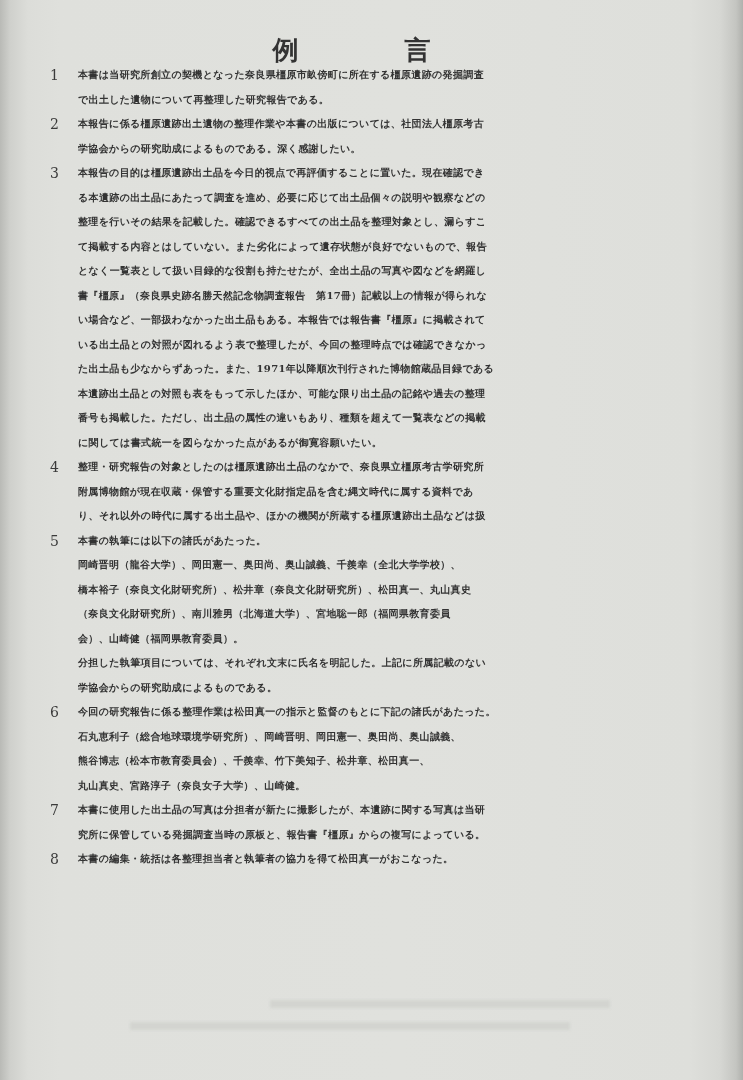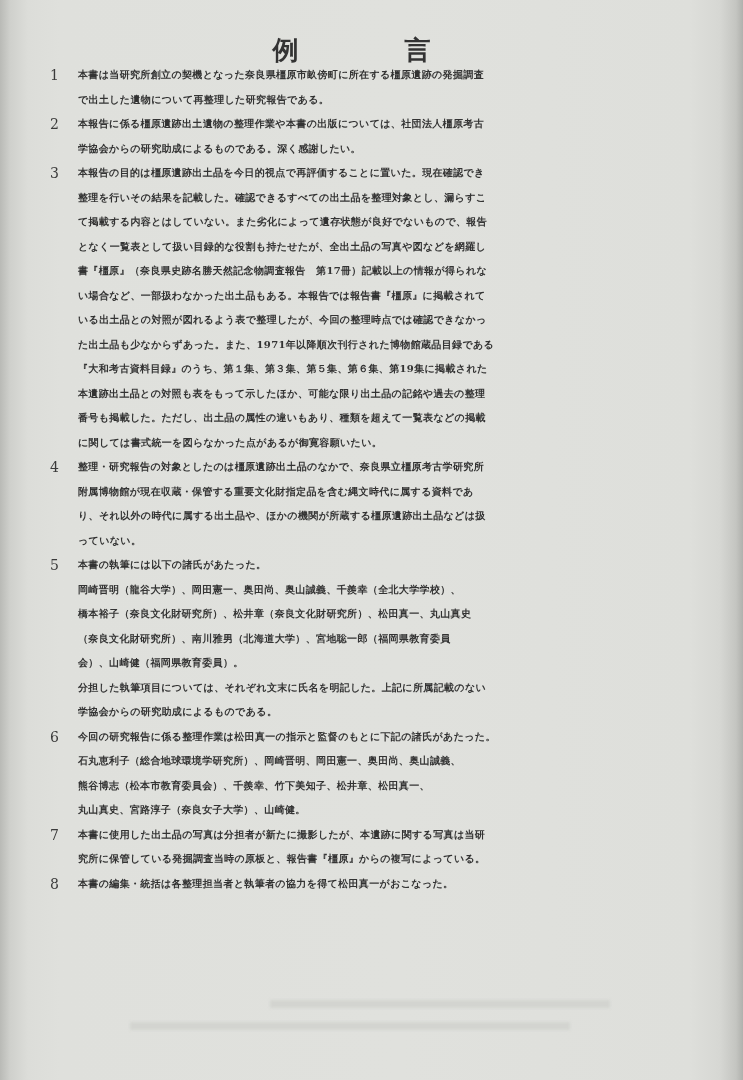--- a/index.html
+++ b/index.html
@@ -94,40 +94,39 @@
         <div class="num">2</div>
         <div class="body">
           <div class="line">本報告に係る橿原遺跡出土遺物の整理作業や本書の出版については、社団法人橿原考古</div>
           <div class="line">学協会からの研究助成によるものである。深く感謝したい。</div>
         </div>
       </div>
       <div class="item">
         <div class="num">3</div>
         <div class="body">
           <div class="line">本報告の目的は橿原遺跡出土品を今日的視点で再評価することに置いた。現在確認でき</div>
+          <div class="line">る本遺跡の出土品にあたって調査を進め、必要に応じて出土品個々の説明や観察などの</div>
           <div class="line">整理を行いその結果を記載した。確認できるすべての出土品を整理対象とし、漏らすこ</div>
           <div class="line">て掲載する内容とはしていない。また劣化によって遺存状態が良好でないもので、報告</div>
           <div class="line">となく一覧表として扱い目録的な役割も持たせたが、全出土品の写真や図などを網羅し</div>
           <div class="line">書『橿原』（奈良県史跡名勝天然記念物調査報告　第17冊）記載以上の情報が得られな</div>
           <div class="line">い場合など、一部扱わなかった出土品もある。本報告では報告書『橿原』に掲載されて</div>
           <div class="line">いる出土品との対照が図れるよう表で整理したが、今回の整理時点では確認できなかっ</div>
           <div class="line">た出土品も少なからずあった。また、1971年以降順次刊行された博物館蔵品目録である</div>
-          <div class="line">『大和考古資料目録』のうち、第１集、第３集、第５集、第６集、第19集に掲載された</div>
           <div class="line">本遺跡出土品との対照も表をもって示したほか、可能な限り出土品の記銘や過去の整理</div>
           <div class="line">番号も掲載した。ただし、出土品の属性の違いもあり、種類を超えて一覧表などの掲載</div>
           <div class="line">に関しては書式統一を図らなかった点があるが御寛容願いたい。</div>
         </div>
       </div>
       <div class="item">
         <div class="num">4</div>
         <div class="body">
           <div class="line">整理・研究報告の対象としたのは橿原遺跡出土品のなかで、奈良県立橿原考古学研究所</div>
           <div class="line">附属博物館が現在収蔵・保管する重要文化財指定品を含む縄文時代に属する資料であ</div>
           <div class="line">り、それ以外の時代に属する出土品や、ほかの機関が所蔵する橿原遺跡出土品などは扱</div>
-          <div class="line">っていない。</div>
         </div>
       </div>
       <div class="item">
         <div class="num">5</div>
         <div class="body">
           <div class="line">本書の執筆には以下の諸氏があたった。</div>
           <div class="line">岡崎晋明（龍谷大学）、岡田憲一、奥田尚、奥山誠義、千羨幸（全北大学学校）、</div>
           <div class="line">橋本裕子（奈良文化財研究所）、松井章（奈良文化財研究所）、松田真一、丸山真史</div>
           <div class="line">（奈良文化財研究所）、南川雅男（北海道大学）、宮地聡一郎（福岡県教育委員</div>
           <div class="line">会）、山崎健（福岡県教育委員）。</div>

